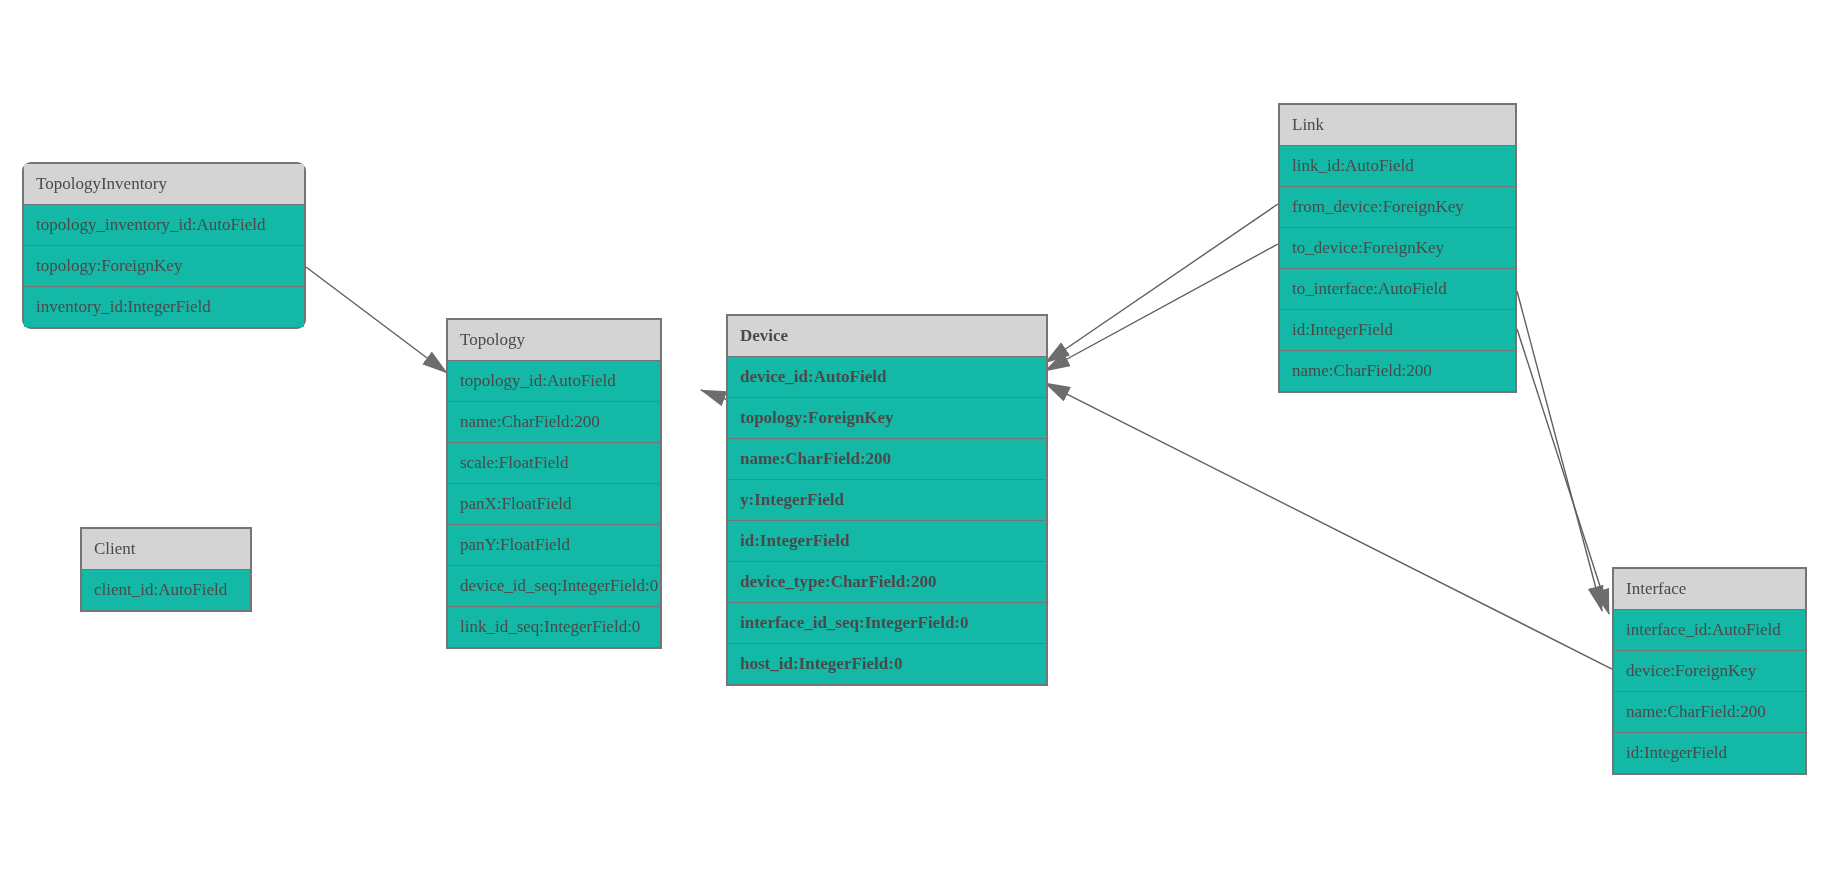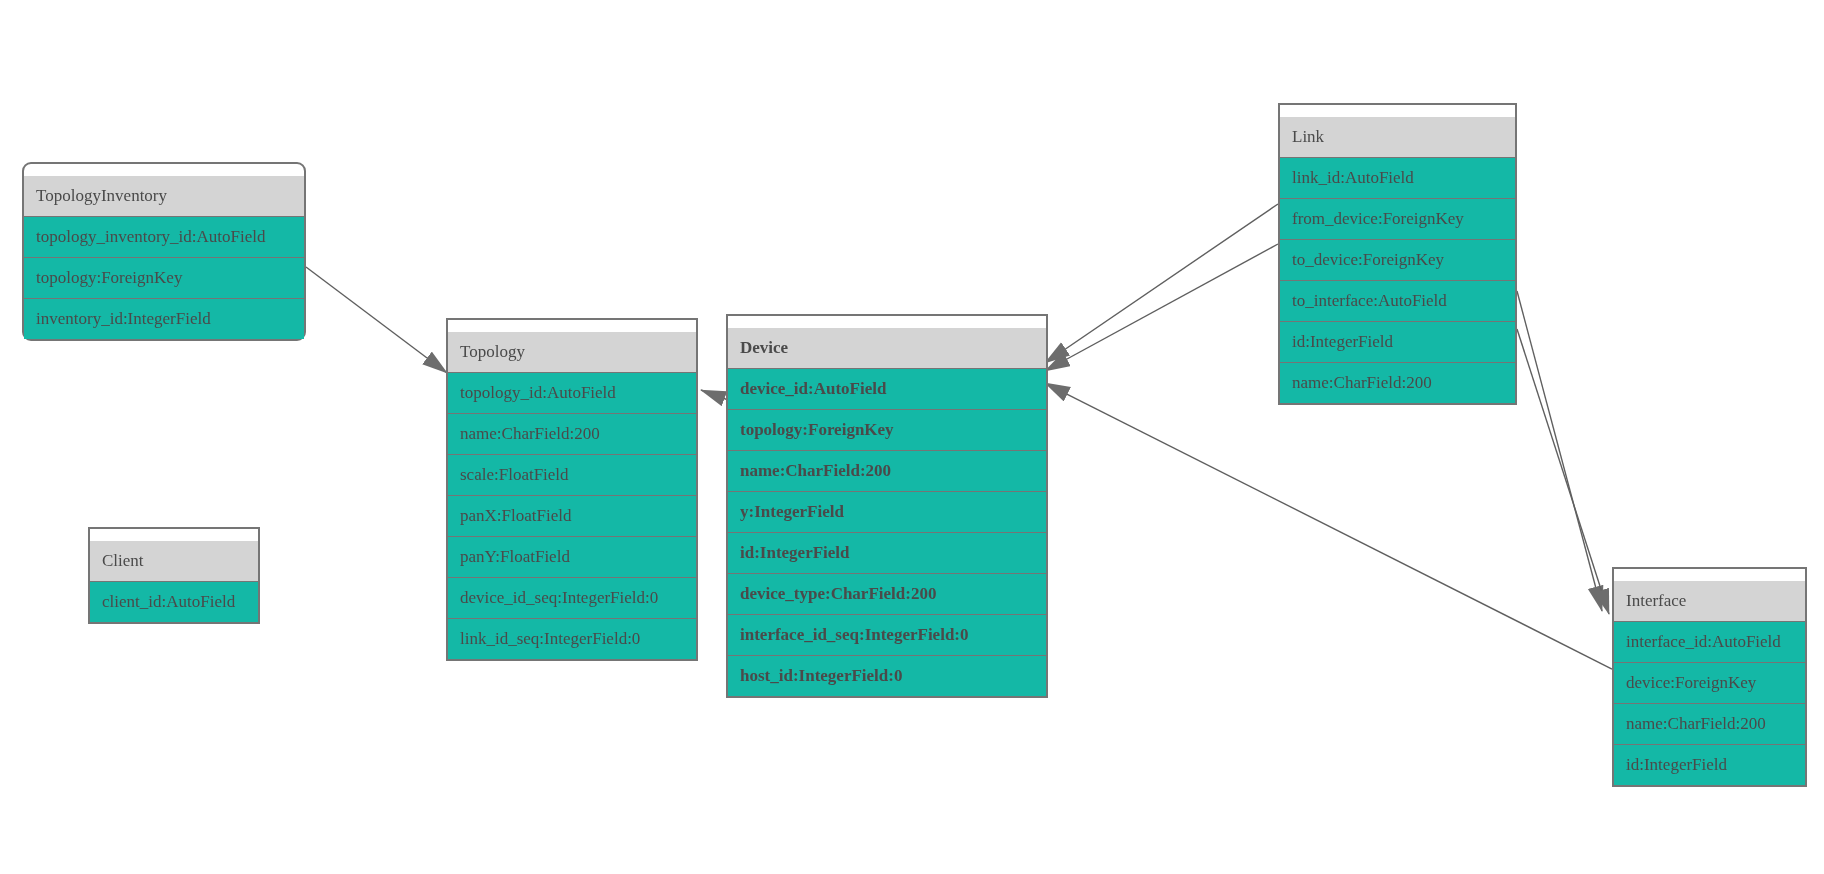--- a/index.html
+++ b/index.html
@@ -25,21 +25,20 @@
     color: #4a4a4a;
     font-size: 17px;
   }
   .entity-header {
     background: #d4d4d4;
     height: 40px;
     line-height: 40px;
     padding: 0 12px;
     white-space: nowrap;
     overflow: hidden;
-    margin-top: 12px;
   }
   .entity-row {
     height: 40px;
     line-height: 40px;
     padding: 0 12px;
     border-top: 1px solid #757575;
     background: #14b8a6;
     white-space: nowrap;
     overflow: hidden;
   }
@@ -62,31 +61,31 @@
       <line x1="1517" y1="291" x2="1602" y2="611" stroke="#5f5f5f" stroke-width="1.4" marker-end="url(#arrowhead)"></line>
       <line x1="1517" y1="329" x2="1609" y2="614" stroke="#5f5f5f" stroke-width="1.4" marker-end="url(#arrowhead)"></line>
     </svg>
 
 <div class="entity" style="left: 22px; top: 162px; width: 284px; border-radius: 9px;">
       <div class="entity-header">TopologyInventory</div>
       <div class="entity-row">topology_inventory_id:AutoField</div>
       <div class="entity-row">topology:ForeignKey</div>
       <div class="entity-row">inventory_id:IntegerField</div>
     </div>
-    <div class="entity" style="left: 446px; top: 318px; width: 252px;">
+    <div class="entity" style="left: 446px; top: 318px; width: 216px;">
       <div class="entity-header">Topology</div>
       <div class="entity-row">topology_id:AutoField</div>
       <div class="entity-row">name:CharField:200</div>
       <div class="entity-row">scale:FloatField</div>
       <div class="entity-row">panX:FloatField</div>
       <div class="entity-row">panY:FloatField</div>
       <div class="entity-row">device_id_seq:IntegerField:0</div>
       <div class="entity-row">link_id_seq:IntegerField:0</div>
     </div>
-    <div class="entity" style="left: 88px; top: 527px; width: 172px;">
+    <div class="entity" style="left: 80px; top: 527px; width: 172px;">
       <div class="entity-header">Client</div>
       <div class="entity-row">client_id:AutoField</div>
     </div>
     <div class="entity" style="left: 726px; top: 314px; width: 322px; font-weight: bold;">
       <div class="entity-header">Device</div>
       <div class="entity-row">device_id:AutoField</div>
       <div class="entity-row">topology:ForeignKey</div>
       <div class="entity-row">name:CharField:200</div>
       <div class="entity-row">y:IntegerField</div>
       <div class="entity-row">id:IntegerField</div>

